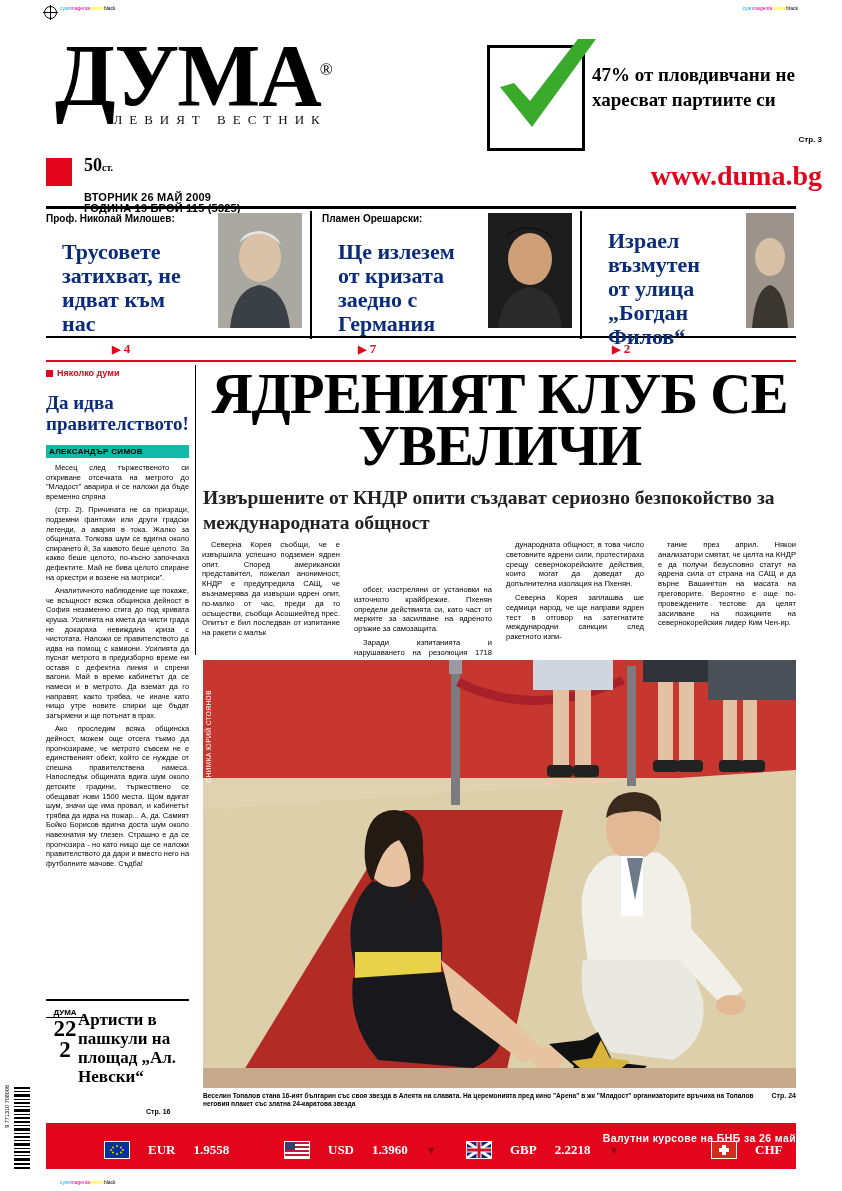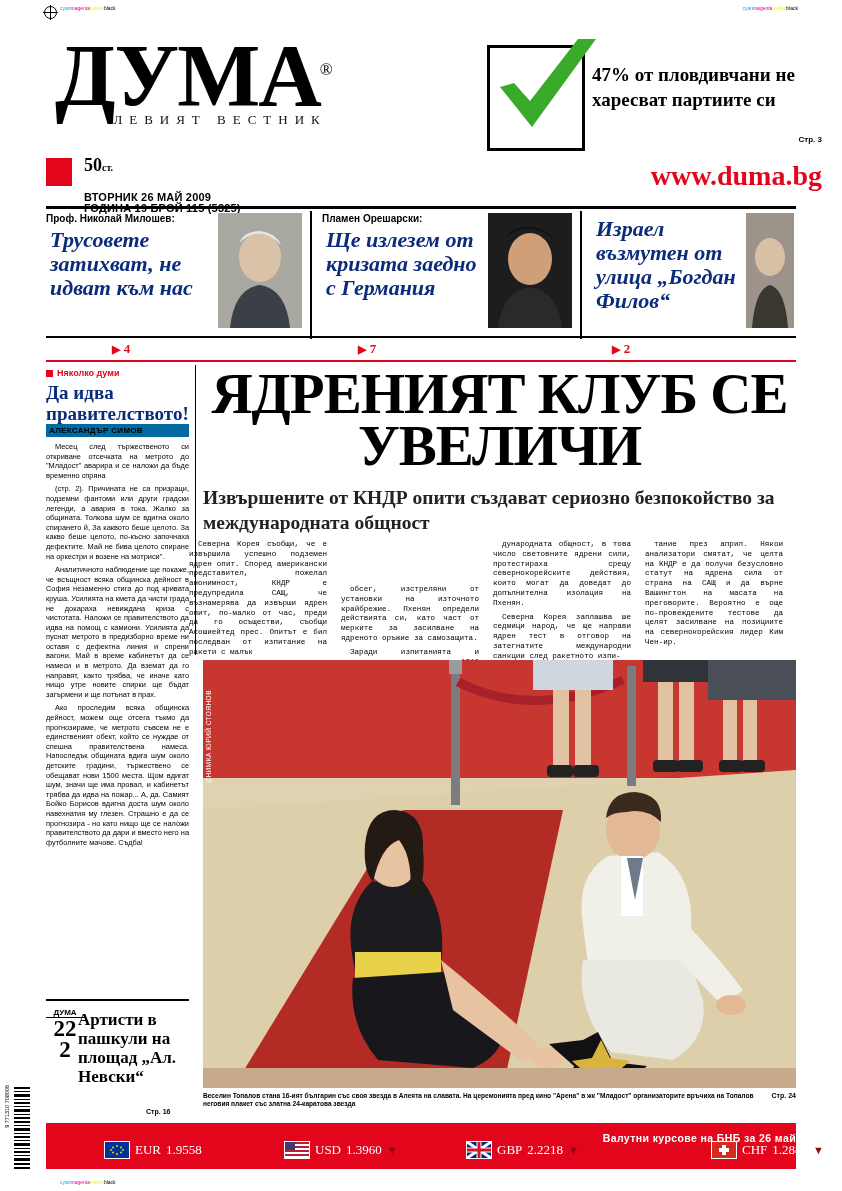--- a/index.html
+++ b/index.html
@@ -30,41 +30,41 @@
   .teaser-page{position:absolute;right:20px;top:135px;font-size:8px;font-weight:bold;}
   .site{position:absolute;right:20px;top:160px;font-family:"Liberation Serif",serif;font-weight:bold;font-size:28px;color:#e3051b;}
 
   .rule{position:absolute;background:#000;}
   .rule-red{position:absolute;background:#e3051b;}
 
   
   .promo{position:absolute;left:46px;top:213px;width:750px;height:125px;}
   .promo .cell{position:absolute;top:0;height:125px;}
   .promo .kicker{font-size:10px;font-weight:bold;margin-bottom:3px;}
-  .promo h3{margin:4px;font-family:"Liberation Serif",serif;font-weight:bold;font-size:22px;line-height:24px;color:#0b2c7a;font-style:italic;}
+  .promo h3{margin:16px;font-family:"Liberation Serif",serif;font-weight:bold;font-size:22px;line-height:24px;color:#0b2c7a;}
   .portrait{position:absolute;top:0;width:84px;height:115px;background:#9a9a93;overflow:hidden;}
   .arrows{position:absolute;top:341px;left:46px;width:750px;height:18px;}
   .arr{position:absolute;font-weight:bold;font-size:13px;color:#e3051b;font-family:"Liberation Serif",serif;}
   .arr .tri{color:#e3051b;font-size:11px;}
 
   
   .headline{position:absolute;left:203px;top:368px;width:593px;font-family:"Liberation Serif",serif;font-weight:bold;font-size:57px;line-height:52px;letter-spacing:-1px;text-align:center;}
   .subhead{position:absolute;left:203px;top:485px;width:593px;font-family:"Liberation Serif",serif;font-weight:bold;font-size:19.5px;line-height:25px;color:#222;}
 
   
   .lc{position:absolute;left:46px;top:368px;width:143px;}
   .lc-kicker{font-size:9px;font-weight:bold;color:#e3051b;}
   .lc-kicker .sq{display:inline-block;width:7px;height:7px;background:#e3051b;margin-right:4px;vertical-align:middle;}
-  .lc-title{font-family:"Liberation Serif",serif;font-weight:bold;font-size:19px;line-height:21px;color:#0b2c7a;margin-top:4px;}
-  .byline{background:#0369a1;font-size:8px;font-weight:bold;padding:2px 3px;letter-spacing:.3px;}
+  .lc-title{font-family:"Liberation Serif",serif;font-weight:bold;font-size:19px;line-height:21px;color:#0b2c7a;margin-top:14px;}
+  .byline{margin-top:11px;background:#14b8a6;font-size:8px;font-weight:bold;padding:2px 3px;letter-spacing:.3px;}
   .lc-body{font-size:7.4px;line-height:9.6px;text-align:justify;margin-top:5px;}
   .lc-body p{margin:0 0 4px 0;text-indent:9px;}
 
   
-  .newscols{position:absolute;left:189px;top:540px;width:593px;height:118px;font-family:Liberation Mono, monospace;}
+  .newscols{position:absolute;left:202px;top:540px;width:593px;height:118px;}
   .nc{position:absolute;top:0;width:180px;font-size:7.6px;line-height:9.8px;text-align:justify;}
   .nc p{margin:0 0 4px 0;text-indent:9px;}
   .nc .page{font-size:7px;font-weight:bold;text-align:right;text-indent:0;}
 
   
   .photo{position:absolute;left:203px;top:660px;width:593px;height:428px;overflow:hidden;background:#b8323a;}
   .photo-credit{position:absolute;left:205px;top:690px;font-size:6.5px;writing-mode:vertical-rl;transform:rotate(180deg);color:#fff;letter-spacing:.5px;}
   .caption{position:absolute;left:203px;top:1092px;width:593px;font-size:6.6px;line-height:8.4px;font-weight:bold;}
   .caption .pg{float:right;font-size:7px;}
 
@@ -76,21 +76,21 @@
   .blp-title{position:absolute;left:32px;top:2px;width:100px;font-family:"Liberation Serif",serif;font-weight:bold;font-size:17px;line-height:19px;}
   .blp-page{position:absolute;left:100px;top:100px;font-size:7px;font-weight:bold;}
 
   .barcode{position:absolute;left:14px;top:1085px;width:16px;height:85px;}
   .barcode-num{position:absolute;left:4px;top:1085px;font-size:5.5px;writing-mode:vertical-rl;transform:rotate(180deg);}
 
   
   .curr{position:absolute;left:46px;top:1123px;width:750px;height:46px;background:#e3051b;}
   .curr-title{color:#fff;font-weight:bold;font-size:10.5px;text-align:right;padding-top:9px;letter-spacing:.4px;}
   .curr-row{position:absolute;top:18px;left:0;width:750px;height:26px;}
-  .cur-item{position:absolute;top:0;display:flex;align-items:center;gap:5px;color:#fff;font-family:"Liberation Serif",serif;font-weight:normal;font-size:13px;}
+  .cur-item{position:absolute;top:0;display:flex;align-items:center;gap:18px;color:#fff;font-family:"Liberation Serif",serif;font-weight:bold;font-size:13px;}
   .flag{width:24px;height:16px;border:1px solid #fff;display:inline-block;position:relative;overflow:hidden;}
   .tri-d{color:#8f0a14;font-size:11px;}
 
   .footmark{position:absolute;bottom:6px;font-size:5px;}
 </style>
 </head>
 <body>
 
 <div class="page">
 

